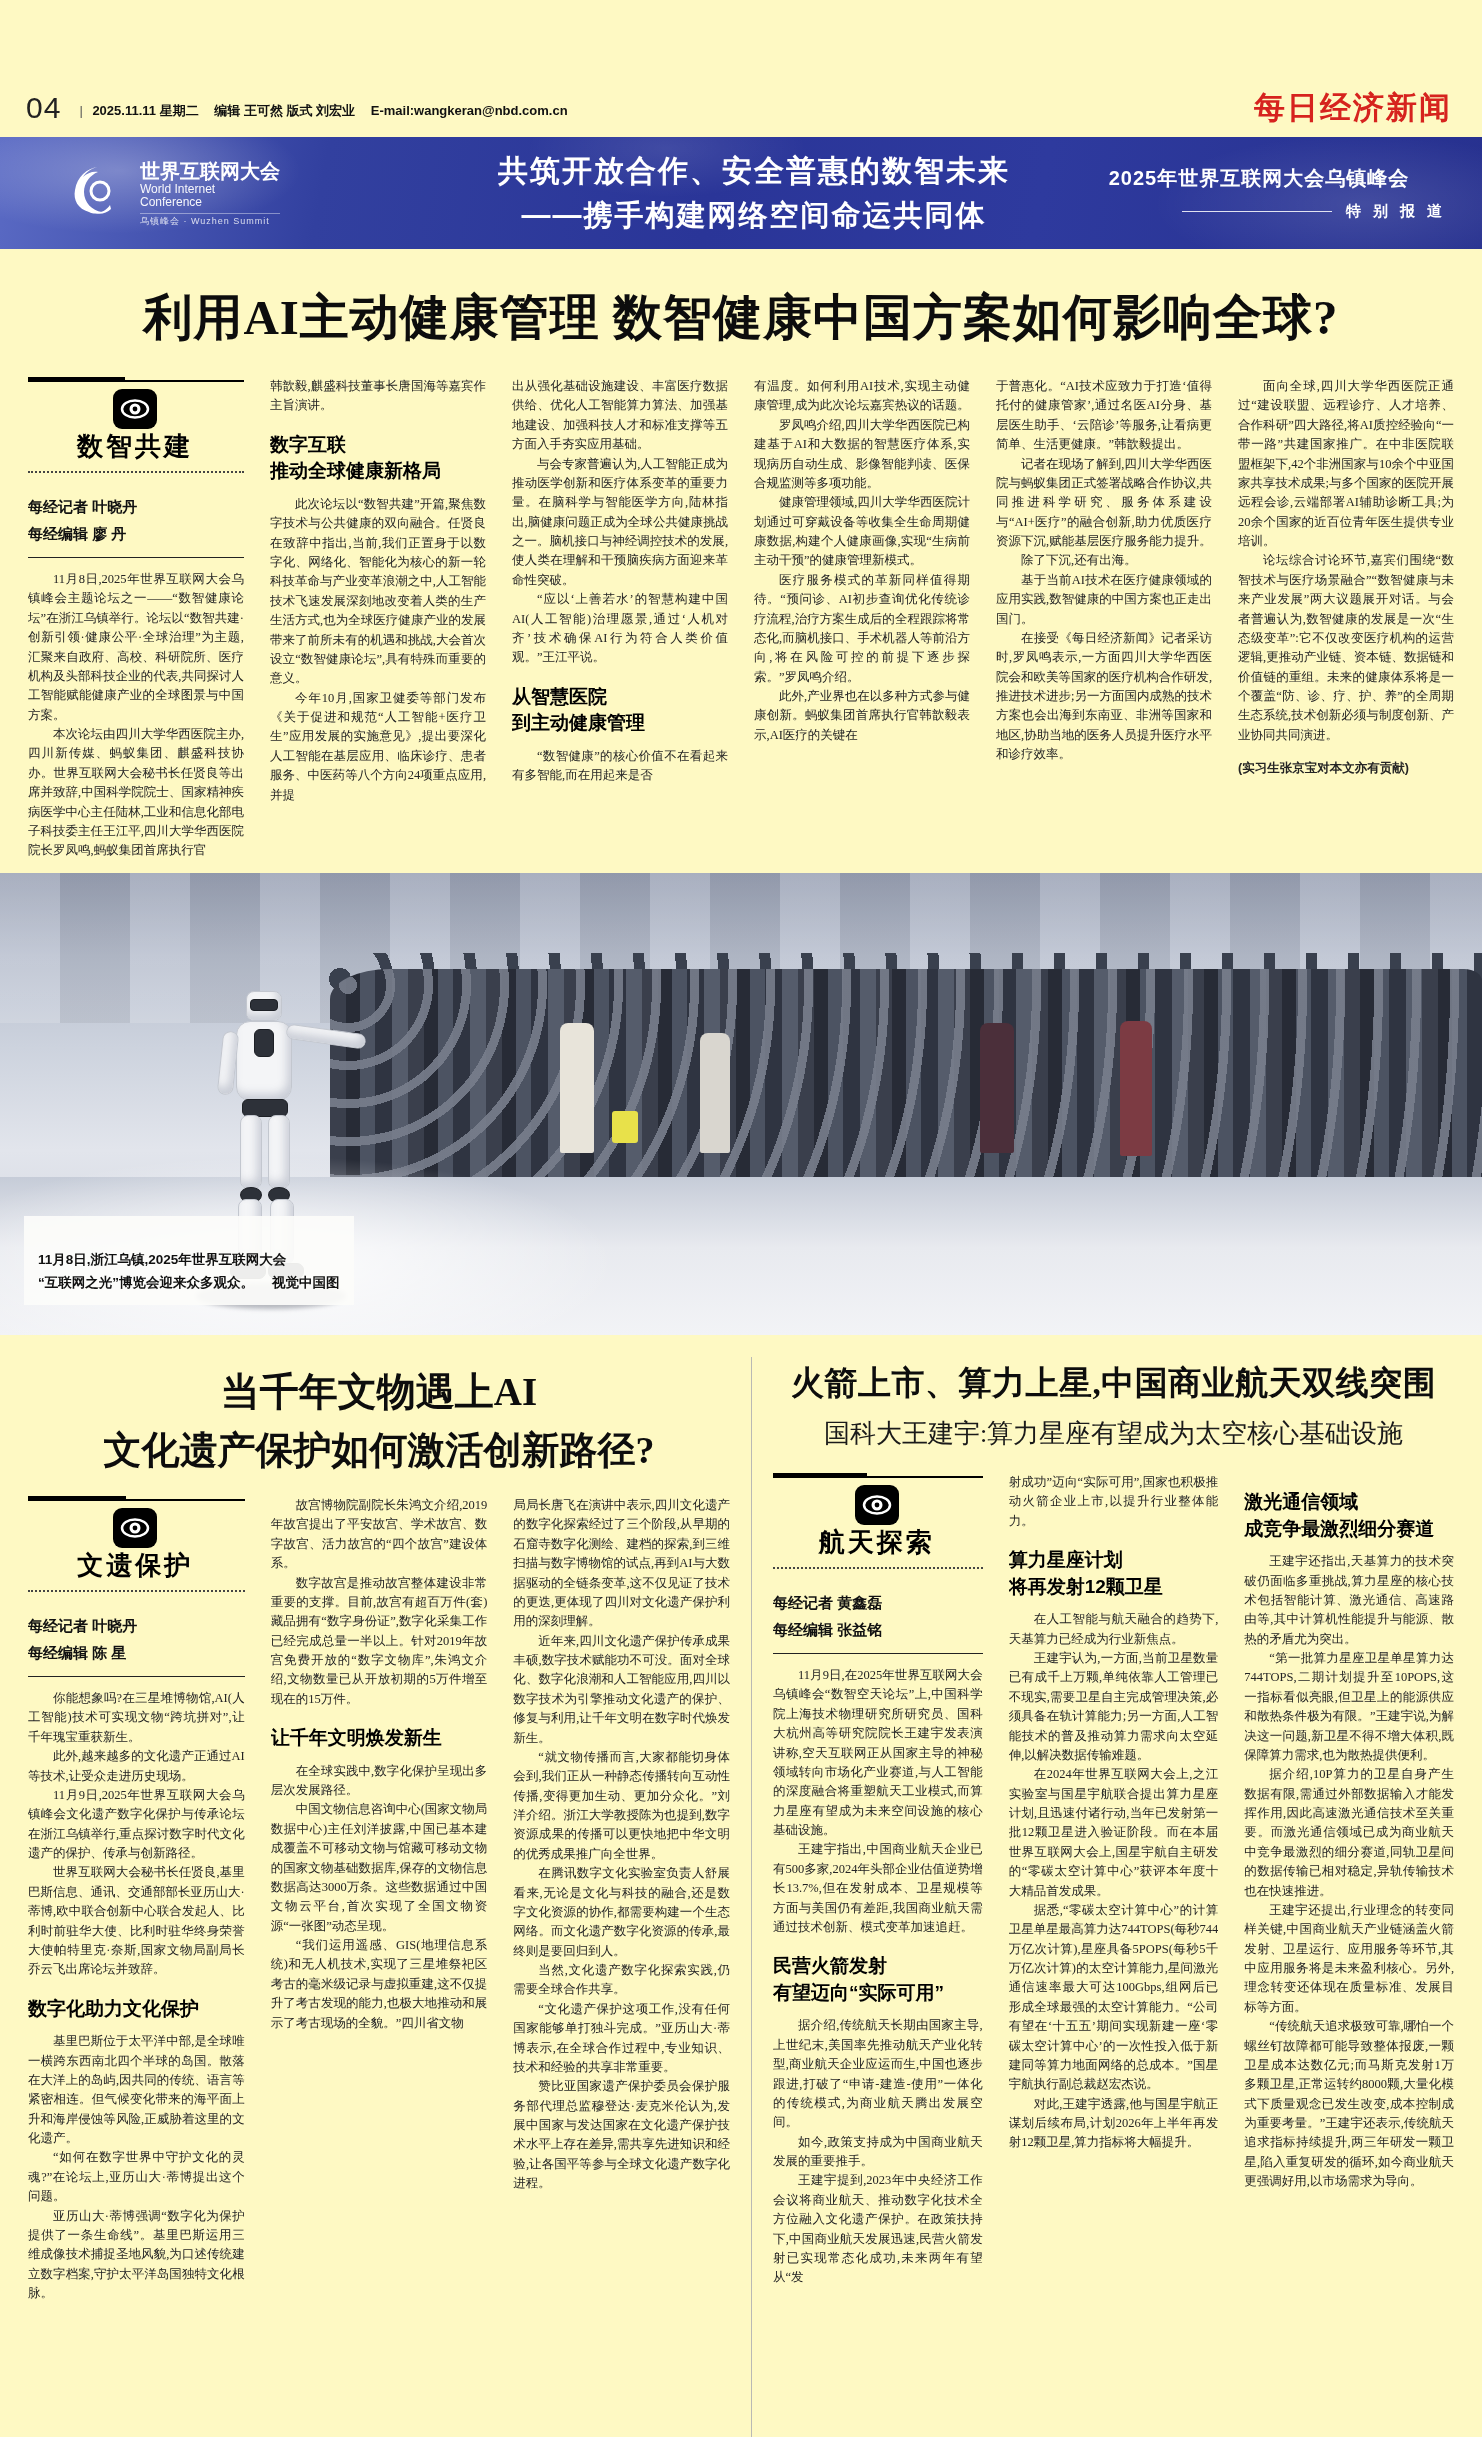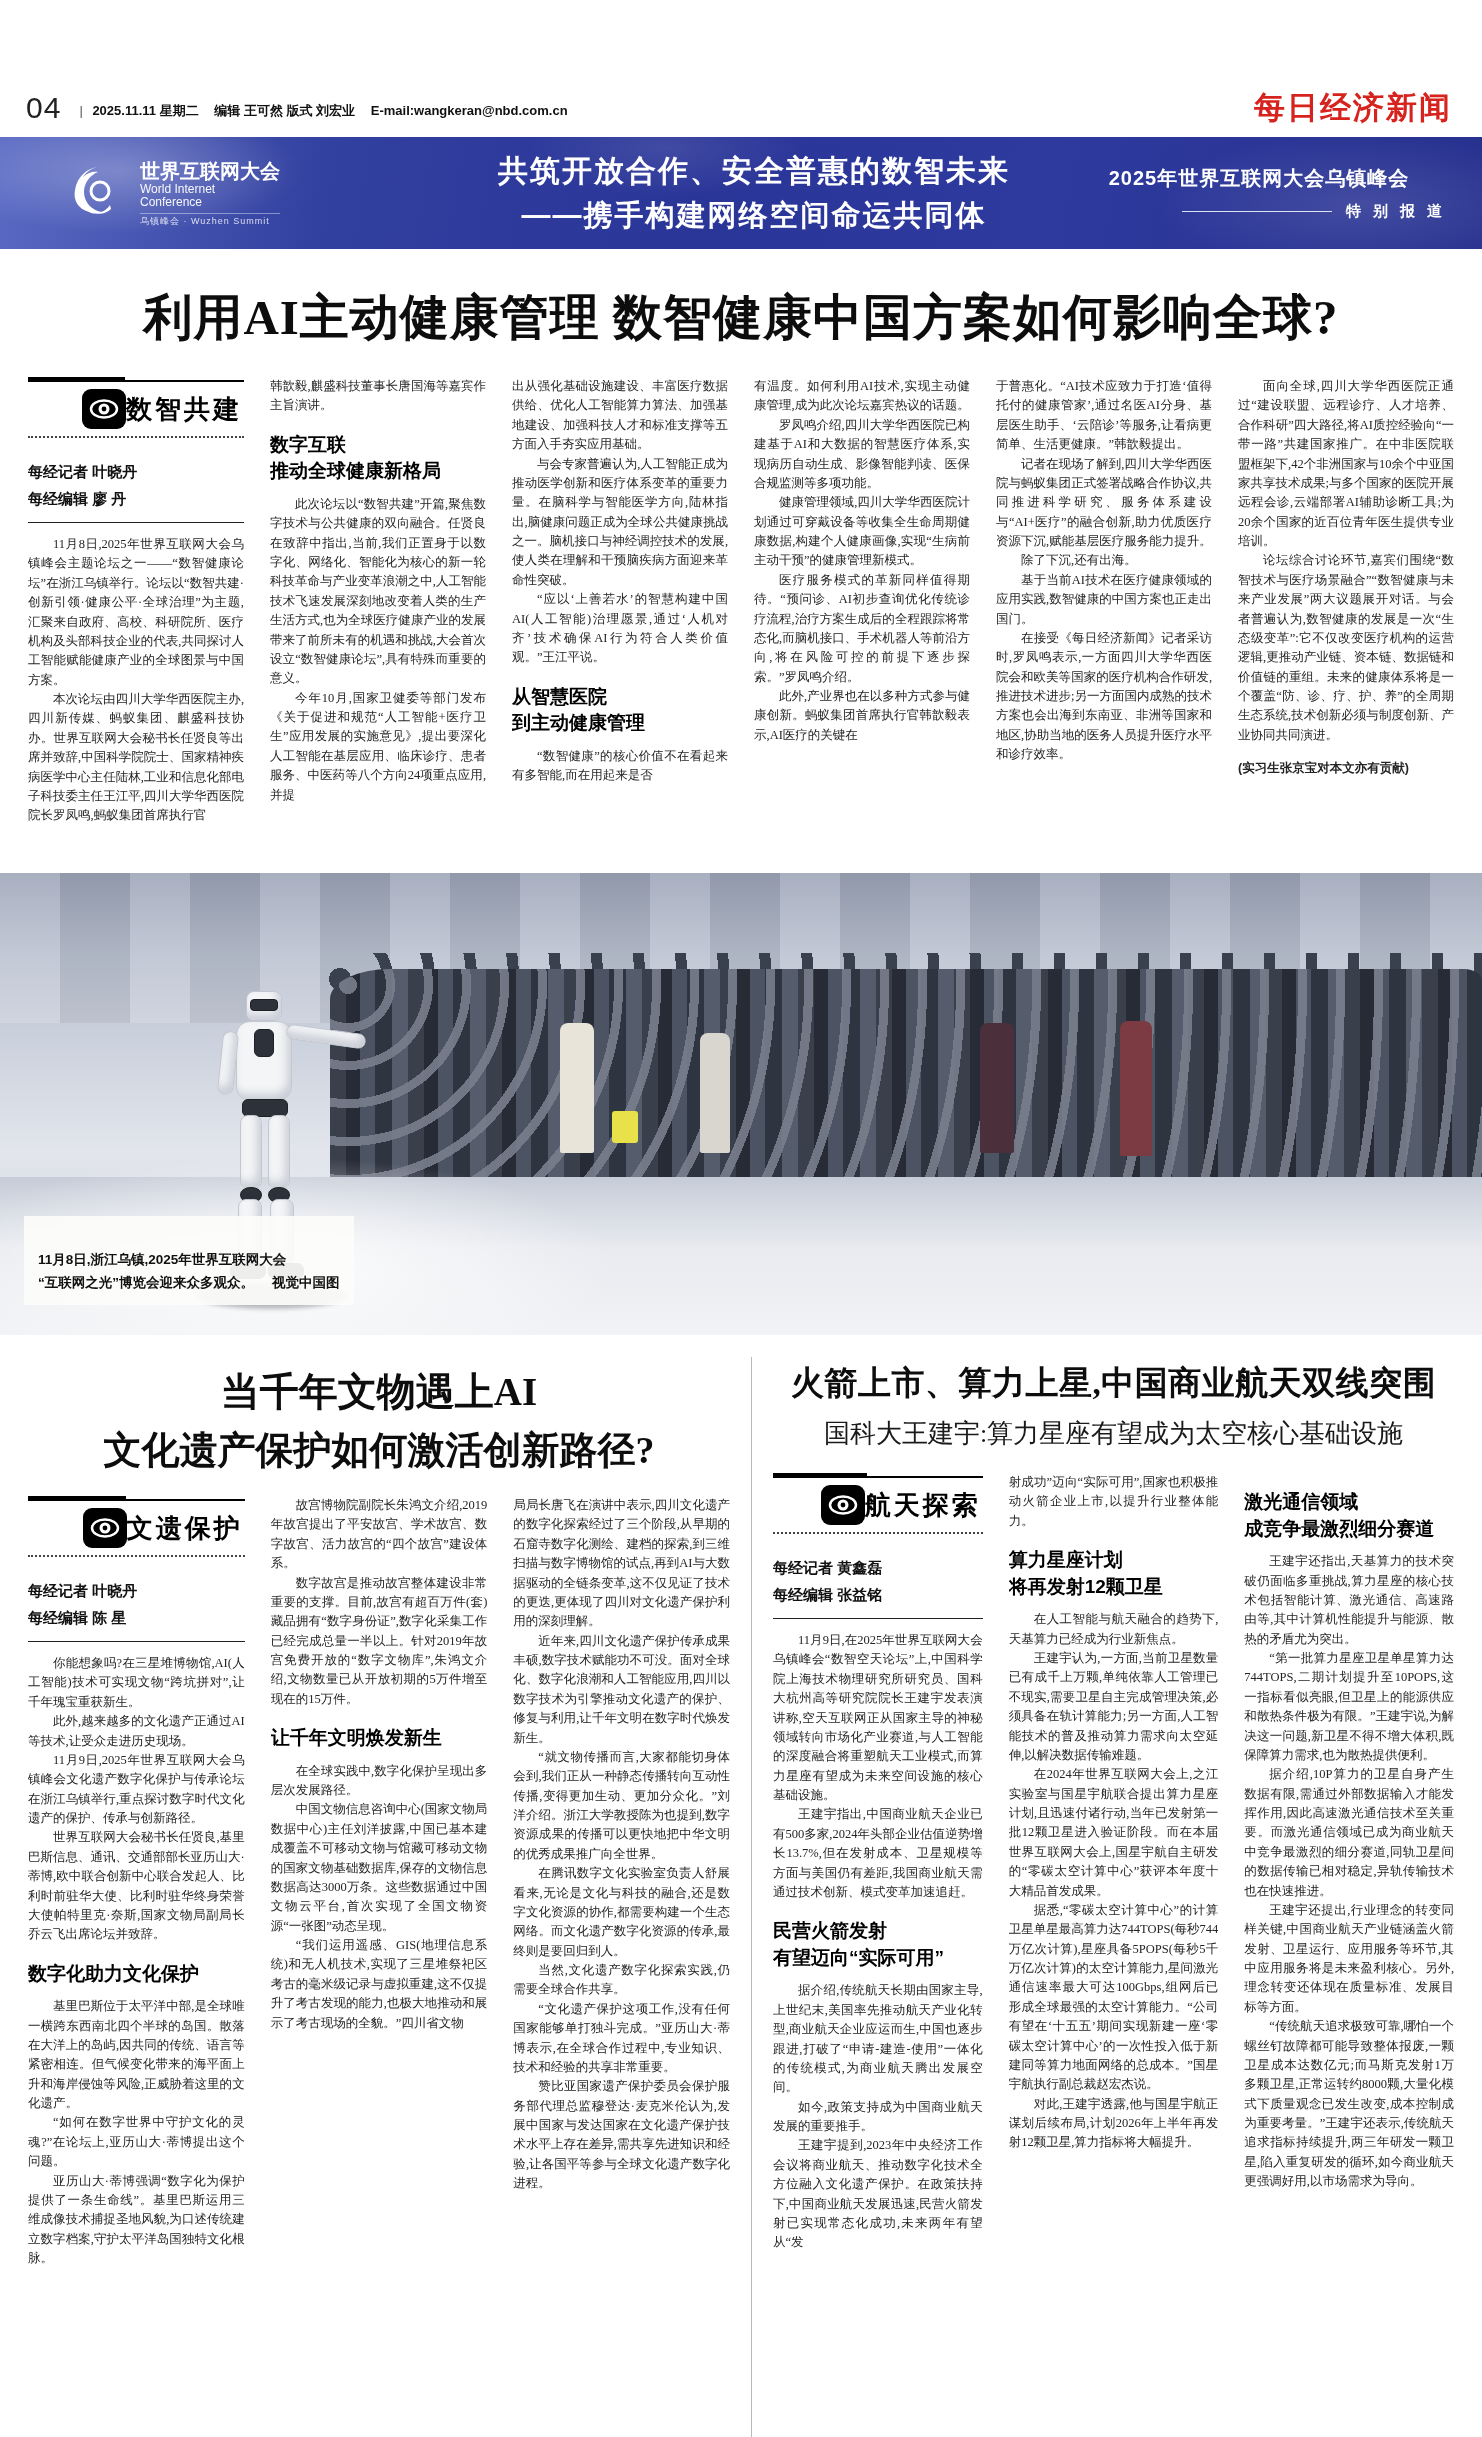--- a/index.html
+++ b/index.html
@@ -1,16 +1,16 @@
 <!DOCTYPE html>
 <html><head>
 <meta charset="utf-8">
 <style>
   html,body{margin:0;padding:0;background:#e8e8e4;}
-  .page{width:1482px;height:2437px;margin:0 auto;background:#ffffff;position:relative;overflow:hidden;
+  .page{width:1482px;height:2437px;margin:0 auto;background:#fef9c3;position:relative;overflow:hidden;
         font-family:"Liberation Serif","DejaVu Serif",serif;color:#1b1b1b;}
   
   .topbar{display:flex;align-items:flex-end;padding:92px 30px 0 26px;}
   .pageno{font-family:"Liberation Sans",sans-serif;font-size:30px;font-weight:400;color:#222;letter-spacing:1px;line-height:1;}
   .meta{font-family:"Liberation Sans",sans-serif;font-size:13px;font-weight:700;color:#111;margin-left:12px;padding-bottom:3px;}
   .meta .sep{margin:0 6px;font-weight:400;color:#555;}
   .masthead{margin-left:auto;font-family:"Liberation Sans",sans-serif;font-weight:900;font-size:31px;
             color:#d6231e;letter-spacing:2px;line-height:1;}
   
   .banner{margin-top:14px;height:112px;position:relative;color:#fff;display:flex;align-items:center;
@@ -43,21 +43,21 @@
   .para{font-size:12.5px;line-height:1.55;margin:0;text-indent:2em;color:#242424;}
   .para.ni{text-indent:0;}
   .para.credit{font-family:"Liberation Sans",sans-serif;font-weight:700;text-indent:0;margin-top:14px;}
   .subhead{font-family:"Liberation Sans",sans-serif;font-size:19px;line-height:1.4;font-weight:700;color:#000;
            margin:16px 0 10px;white-space:pre-line;text-align:left;}
   
   .section-badge{margin-bottom:14px;}
   .badge-topline{display:flex;align-items:flex-end;}
   .tl-thick{width:45%;height:5px;background:#000;}
   .tl-thin{flex:1;height:2px;background:#000;}
-  .badge-row{display:flex;align-items:center;justify-content:flex-end;padding:7px 2px 7px 0;}
+  .badge-row{display:flex;align-items:center;justify-content:center;padding:7px 2px 7px 0;flex-direction:column;}
   .badge-icon{width:44px;height:40px;}
   .badge-label{font-family:"Liberation Sans",sans-serif;font-size:26px;font-weight:900;letter-spacing:3px;color:#000;}
   .badge-dotted{border-bottom:2px dotted #444;}
   .reporters{margin:20px 0 12px;padding-bottom:10px;border-bottom:1px solid #222;
              font-family:"Liberation Sans",sans-serif;font-weight:700;font-size:15px;line-height:1.8;color:#111;text-align:left;}
   
   .photo{position:relative;height:462px;margin-top:4px;overflow:hidden;
          background:linear-gradient(#9aa2b5 0%,#b9c0cf 18%,#cdd3de 38%,#e2e5ec 60%,#d7dbe4 78%,#e9ebf0 100%);}
   .hall-glow{position:absolute;left:0;right:0;top:0;height:150px;
          background:repeating-linear-gradient(90deg,rgba(255,255,255,.14) 0 60px,rgba(0,0,0,.06) 60px 130px);}

